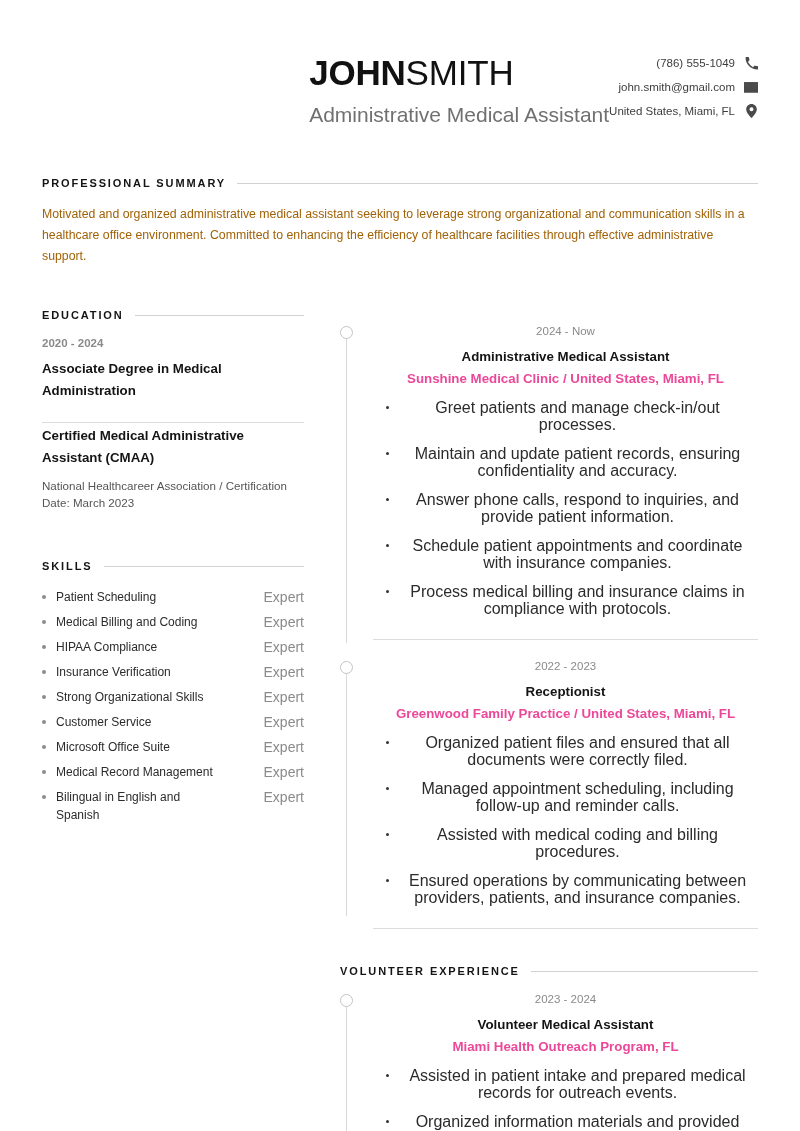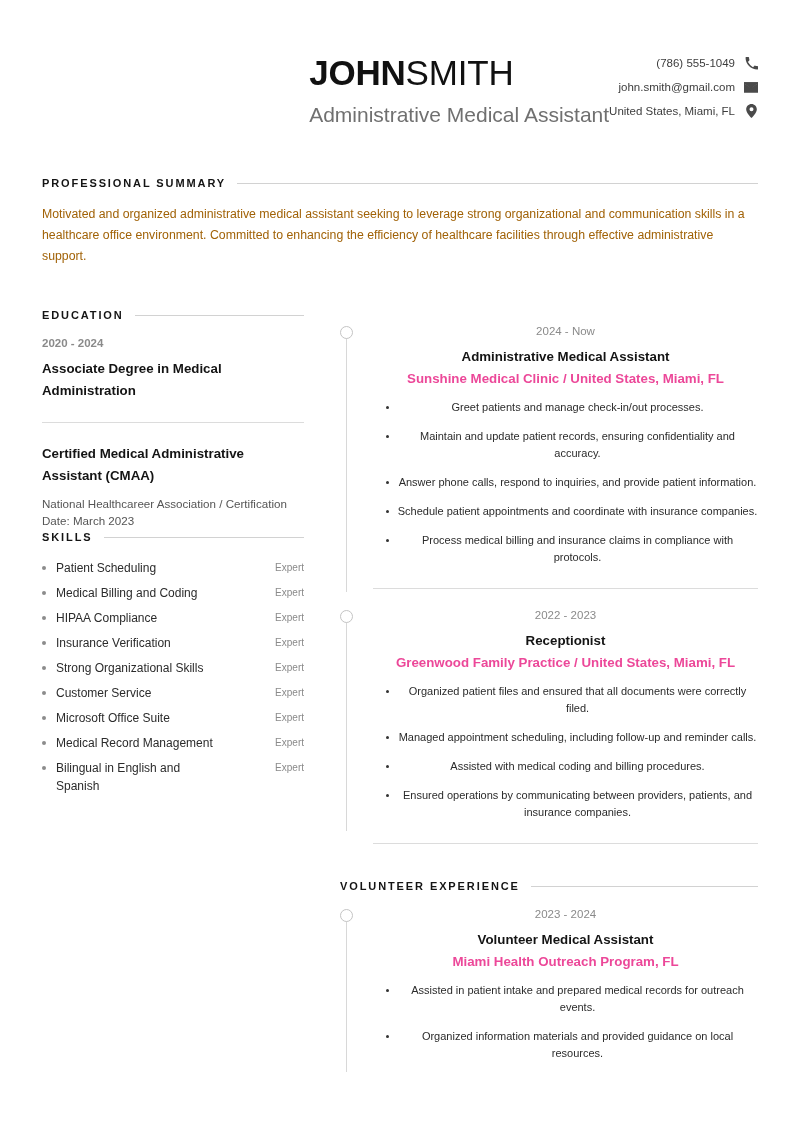--- a/index.html
+++ b/index.html
@@ -123,21 +123,21 @@
   .col-right { flex: 1 1 auto; margin-left: 36px; }
 
   
   .edu-list { margin-top: 14px; }
 
   .edu-item { padding-bottom: 2px; }
 
   .edu-item + .edu-item {
     border-top: 1px solid #dcdcdc;
     margin-top: 18px;
-    padding-top: 20px;
+    padding-top: 2px;
   }
 
   .edu-date {
     font-size: 11.5px;
     color: #8a8a8a;
     line-height: 16px;
     margin-bottom: 7px;
     font-weight: bold;
   }
 
@@ -149,21 +149,21 @@
   }
 
   .edu-school {
     margin-top: 8px;
     font-size: 11.6px;
     color: #555555;
     line-height: 17px;
   }
 
   
-  .skills-section { }
+  .skills-section { margin-top: 47px; }
 
   .skills-list { margin-top: 12px; }
 
   .skill-row {
     display: flex;
     align-items: flex-start;
     justify-content: space-between;
     gap: 10px;
     padding: 3.5px 0;
   }
@@ -184,21 +184,21 @@
     margin-top: 7px;
   }
 
   .skill-name {
     font-size: 12px;
     line-height: 18px;
     color: #2b2b2b;
   }
 
   .skill-level {
-    font-size: 10px;
+    font-size: 14px;
     line-height: 18px;
     color: #8a8a8a;
     white-space: nowrap;
     flex: 0 0 auto;
   }
 
   
   .timeline { margin-top: 14px; position: relative; }
 
   .tl-item {
@@ -254,21 +254,21 @@
   }
 
   .tl-bullets {
     margin-top: 10px;
     padding-left: 13px;
   }
 
   .tl-bullet {
     position: relative;
     padding-left: 11px;
-    font-size: 11px;
+    font-size: 16px;
     line-height: 17px;
     color: #2b2b2b;
     margin-bottom: 12px;
   }
   .tl-bullet:last-child { margin-bottom: 0; }
 
   .tl-bullet::before {
     content: "";
     position: absolute;
     left: 0;

